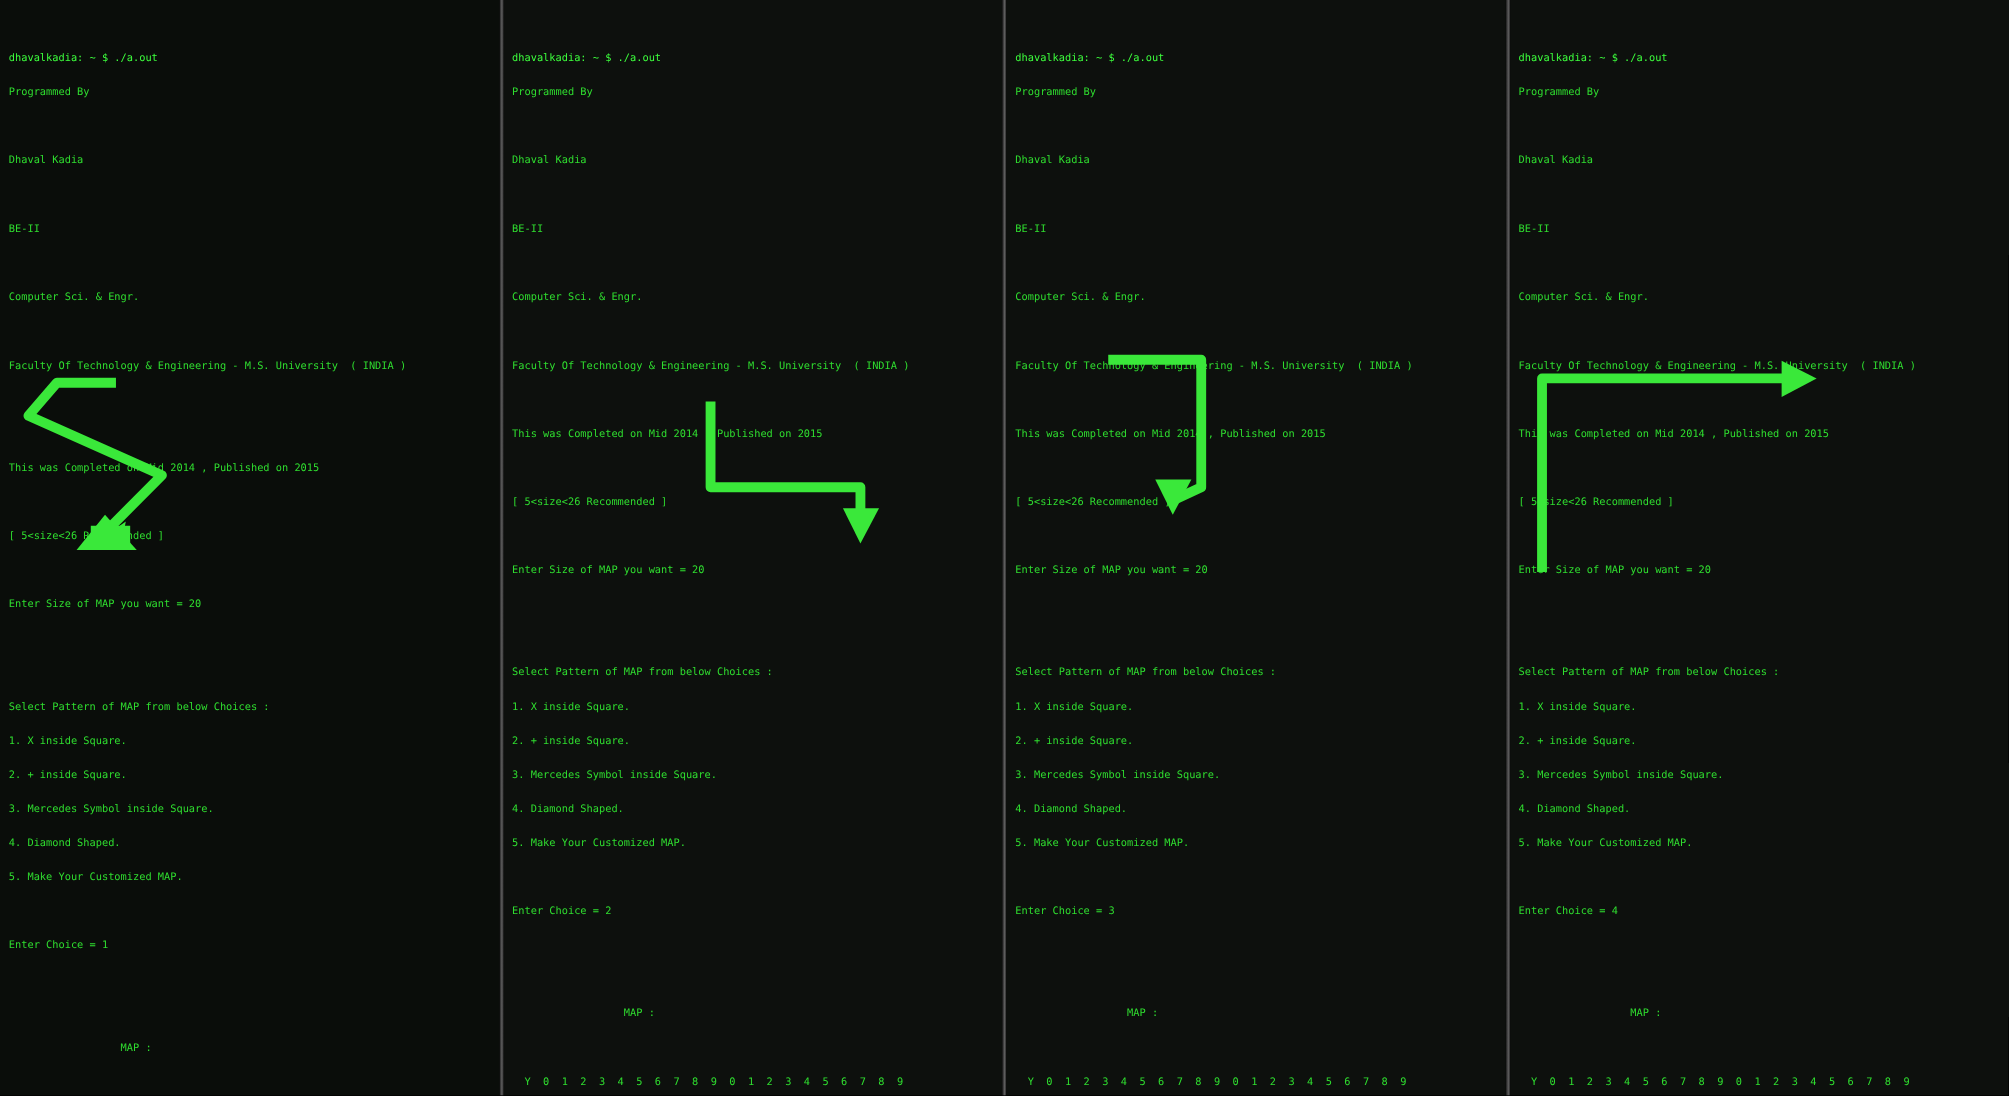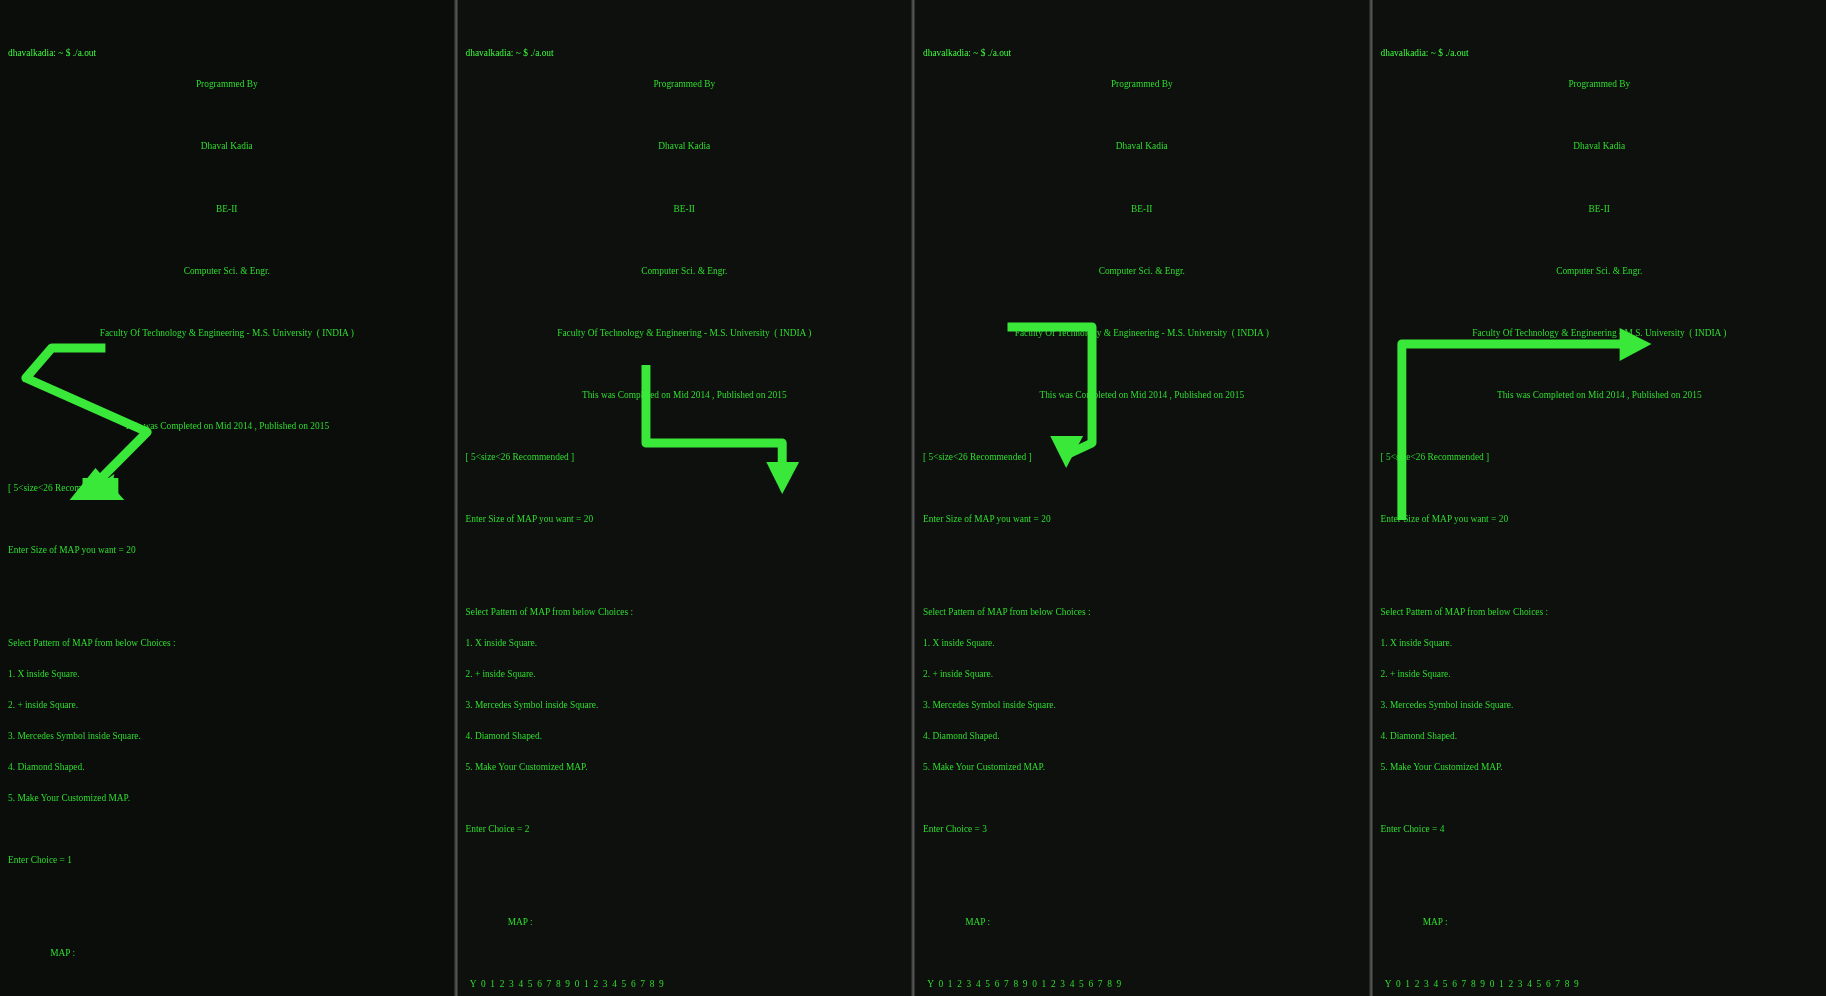--- a/index.html
+++ b/index.html
@@ -23,38 +23,37 @@
     width: 456.5px;
     height: 996px;
     background: #0b0f0b;
     overflow: hidden;
     padding: 7px 8px 0 8px;
     color: #2fdd2f;
     font-size: 9.4px;
     line-height: 10.35px;
     white-space: pre;
     letter-spacing: 0px;
-    font-family: Liberation Serif, serif;
   }
   .panel.p1 { background:#0a0d0a; }
   .panel.p2, .panel.p3, .panel.p4 { background:#0d100d; }
   .divider {
     width: 4px;
     height: 996px;
     background: linear-gradient(to right,#1a1a1a,#4a4a4a 40%,#5e5e5e 55%,#222);
     flex: 0 0 auto;
   }
   .term {
     position: relative;
     width: 100%;
     height: 100%;
   }
   .ln { display: block; min-height: 10.35px; }
   .brt  { color:#3dff3d; }
-  .ctr  { display:block; text-align:center; }
+  .ctr  { display:block; text-align:left; }
   
   .arrow-layer {
     position:absolute; left:0; top:0;
     width:100%; height:100%;
     pointer-events:none;
   }
 </style>
 </head>
 <body>
 

